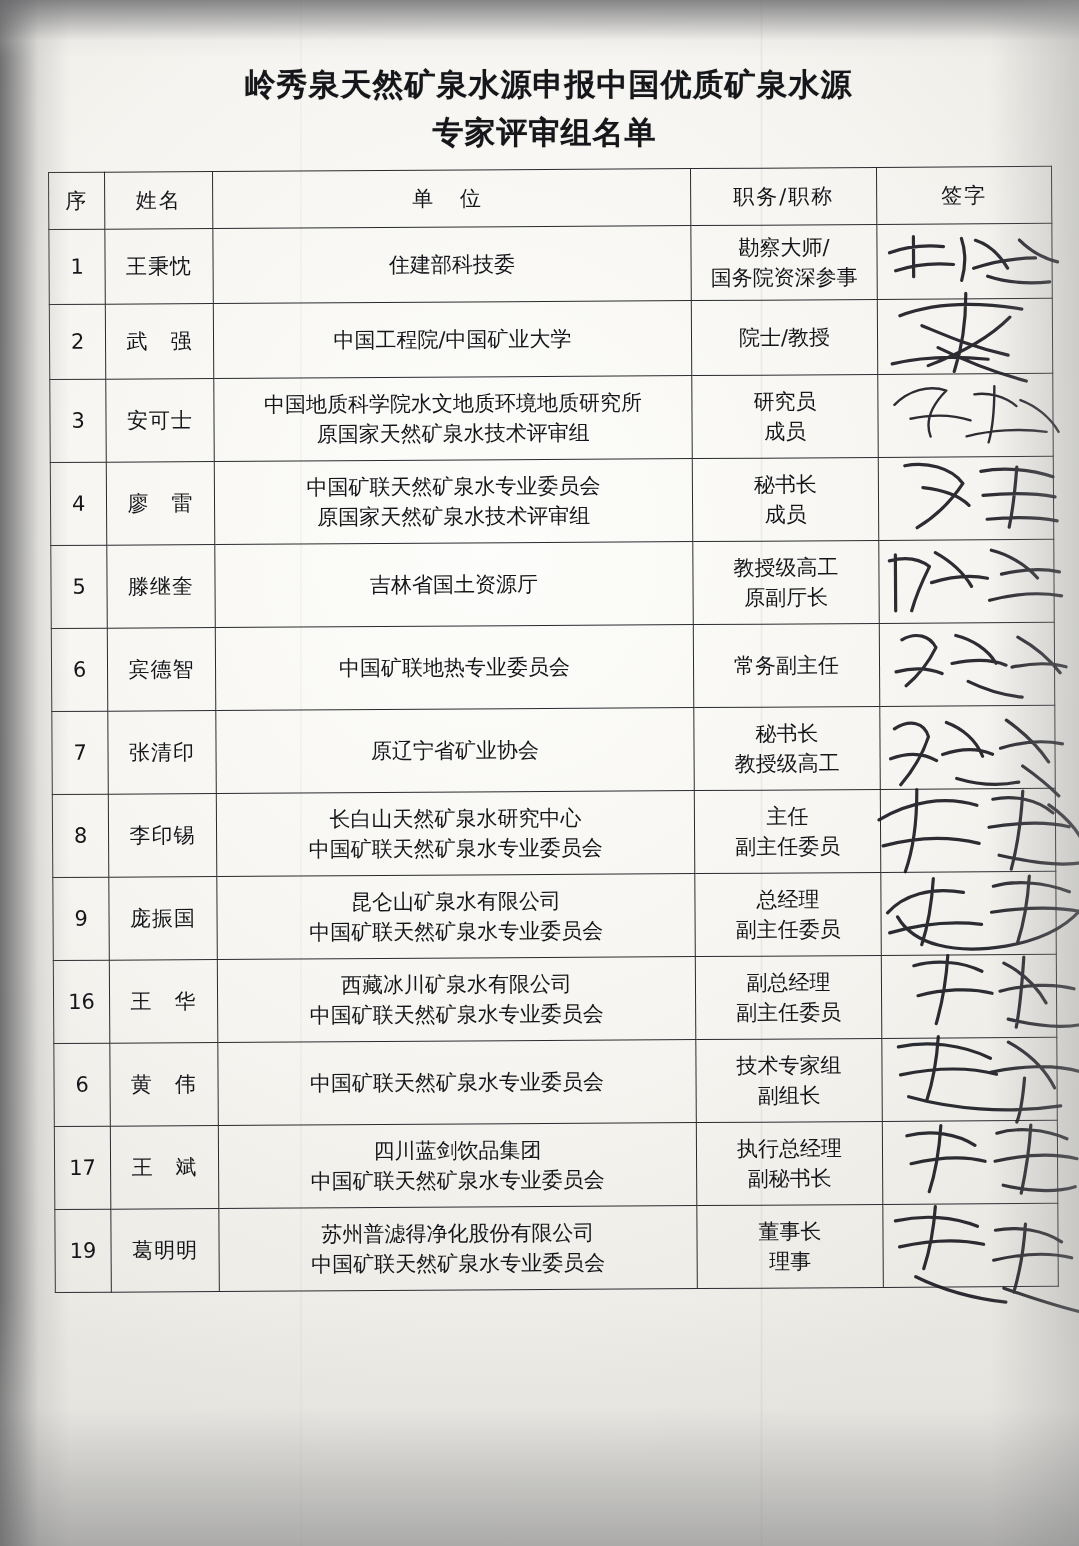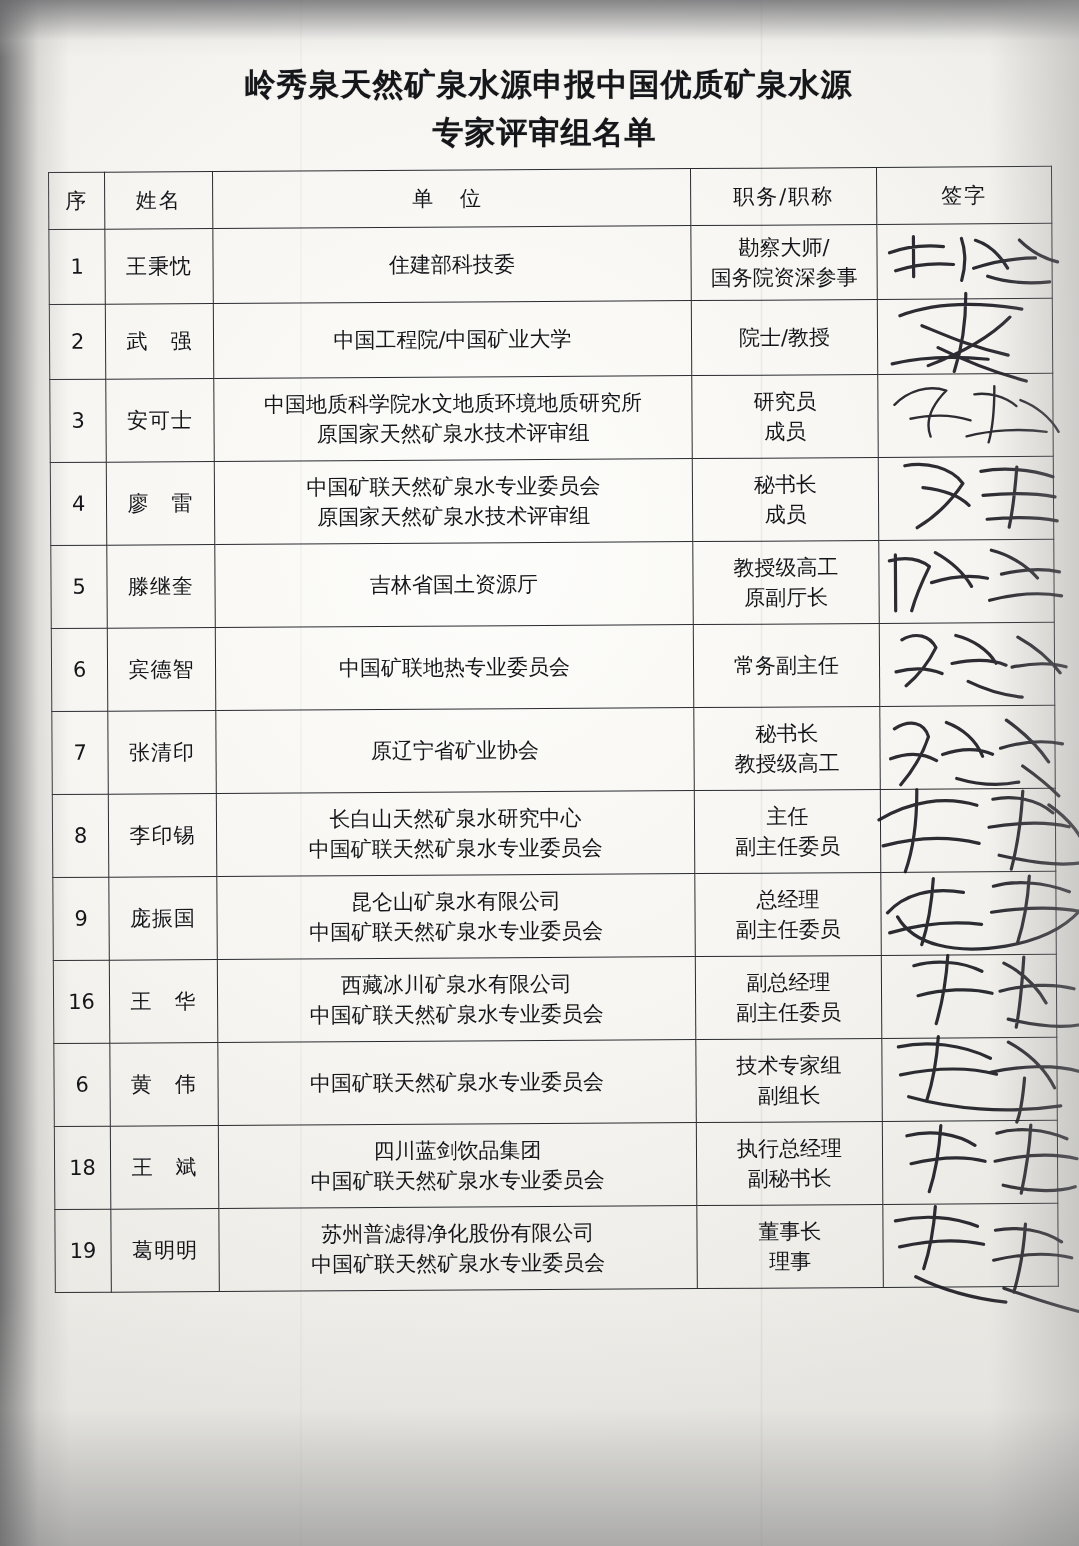--- a/index.html
+++ b/index.html
@@ -346,21 +346,21 @@
             <div>副组长</div>
           </td>
           <td class="cell-sign">
             <svg class="sig-svg" width="220" height="100" viewBox="0 0 220 100">
               <path d="M24,22 C54,16 88,20 116,34 M64,12 C62,40 58,58 52,76 M26,50 C56,44 92,42 122,50 M134,18 C152,28 170,44 180,64 M116,48 C144,42 178,40 206,48 M34,72 C76,84 130,90 186,82 M150,54 C148,76 146,88 142,98"></path>
             </svg>
           </td>
         </tr>
 
         <tr class="tall">
-          <td class="cell-seq">18</td>
+          <td class="cell-seq">17</td>
           <td class="cell-name">王　斌</td>
           <td class="cell-unit two-line">
             <div>四川蓝剑饮品集团</div>
             <div>中国矿联天然矿泉水专业委员会</div>
           </td>
           <td class="cell-post two-line">
             <div>执行总经理</div>
             <div>副秘书长</div>
           </td>
           <td class="cell-sign">

